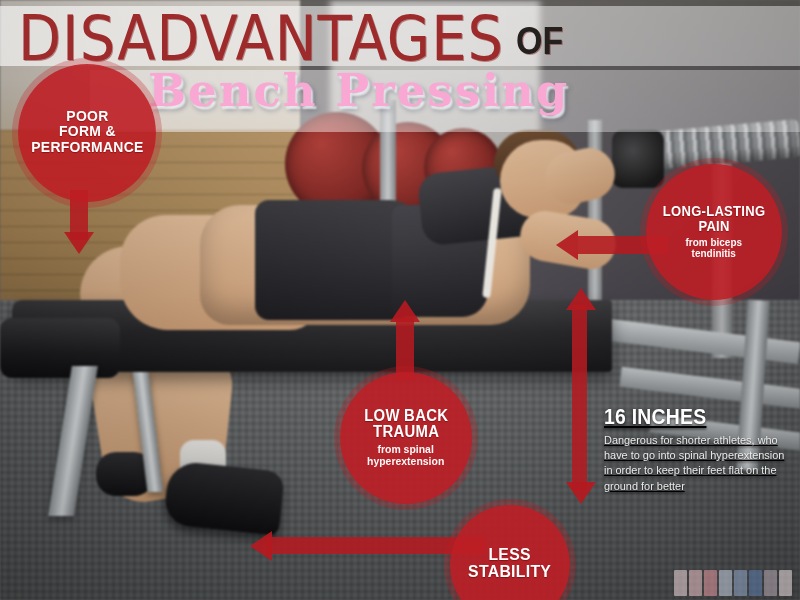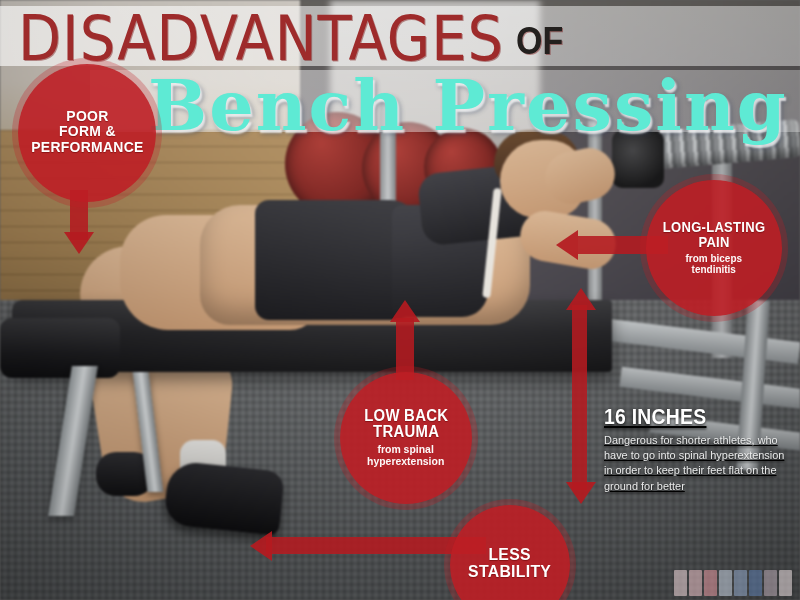--- a/index.html
+++ b/index.html
@@ -226,22 +226,22 @@
   }
   .title-of {
     font-family: "Liberation Sans", sans-serif;
     font-size: 34px; font-weight: 700; color: #23201e;
     letter-spacing: 0px; margin-left: 12px;
     vertical-align: 6px;
   }
   .title-2 {
     position: absolute; left: 148px; top: 64px;
     font-family: "DejaVu Serif", serif;
-    font-size: 70px; font-weight: 700; letter-spacing: 2px;
-    color: #5eead4;
+    font-size: 45px; font-weight: 700; letter-spacing: 2px;
+    color: #f9a8d4;
     text-shadow: 2px 3px 2px rgba(255,255,255,.75), 3px 4px 5px rgba(40,55,85,.45);
     white-space: nowrap;
   }
 
   
   .bubble {
     position: absolute;
     border-radius: 50%;
     background: rgba(190, 30, 37, .90);
     color: #ffffff;
@@ -263,21 +263,21 @@
     font-weight: 700;
     line-height: 1.08;
     margin-top: 4px;
     opacity: .97;
     transform: scaleX(.95);
   }
 
   #bubble-poor-form { left: 18px; top: 64px; width: 138px; height: 138px; }
   #bubble-poor-form .hd { font-size: 15px; }
 
-  #bubble-pain { left: 646px; top: 180px; width: 136px; height: 136px; }
+  #bubble-pain { left: 646px; top: 164px; width: 136px; height: 136px; }
   #bubble-pain .hd { font-size: 14px; }
   #bubble-pain .sub { font-size: 10.5px; }
 
   #bubble-lowback { left: 340px; top: 372px; width: 132px; height: 132px; }
   #bubble-lowback .hd { font-size: 16px; }
   #bubble-lowback .sub { font-size: 11px; }
 
   #bubble-stability { left: 450px; top: 505px; width: 120px; height: 120px; }
   #bubble-stability .hd { font-size: 17px; }
 

